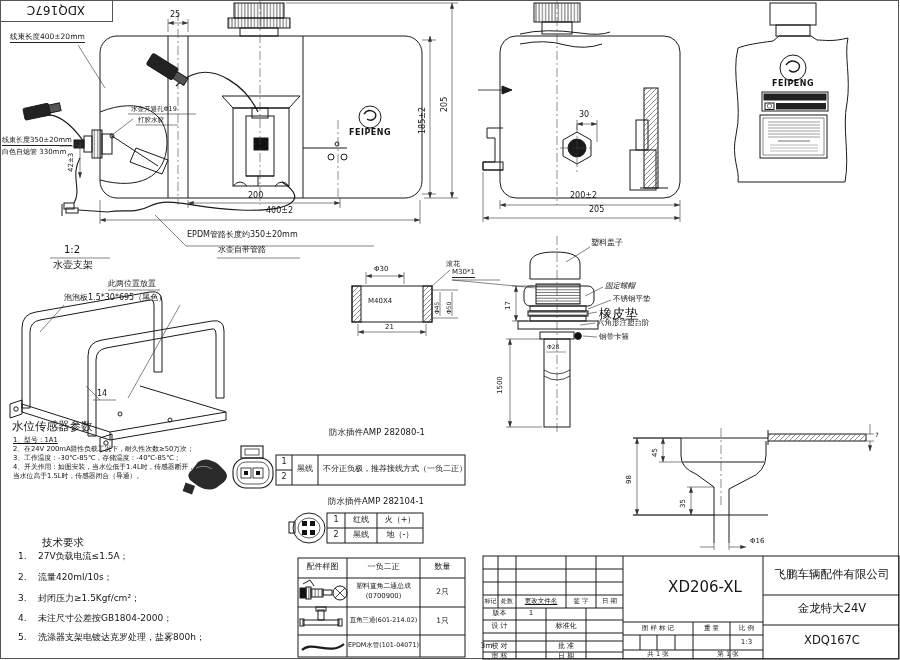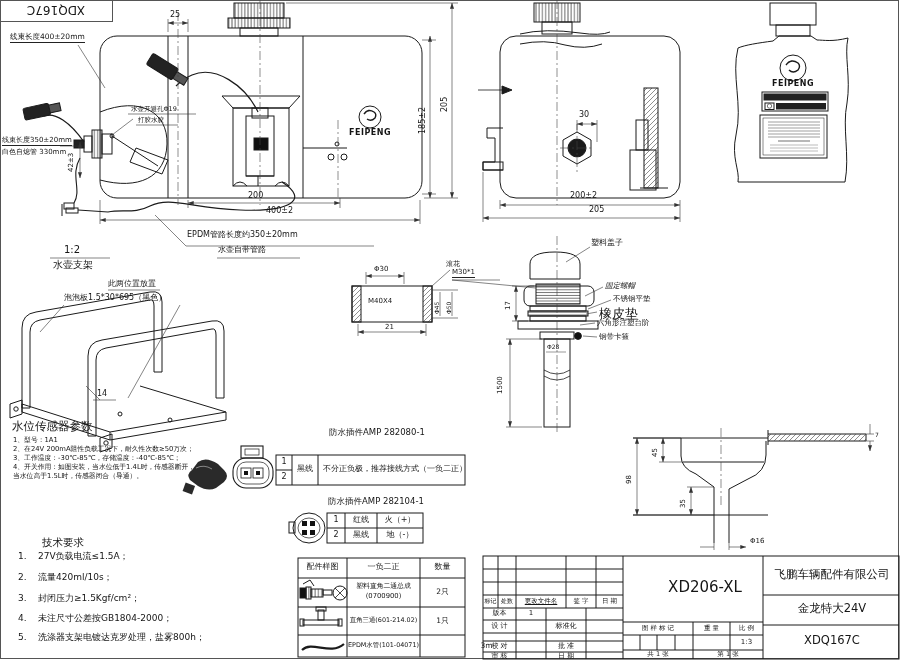--- a/index.html
+++ b/index.html
@@ -378,21 +378,21 @@
 <div class="t" style="left:547px;top:344px;font-size:6px;">Φ28</div>
 <div class="t r" style="left:497px;top:394px;font-size:7px;">1500</div>
 
 <div class="t r" style="left:626px;top:484px;font-size:7px;">98</div>
 <div class="t r" style="left:652px;top:457px;font-size:7px;">45</div>
 <div class="t r" style="left:680px;top:508px;font-size:7px;">35</div>
 <div class="t" style="left:750px;top:538px;font-size:7px;">Φ16</div>
 <div class="t" style="left:875px;top:432px;font-size:6px;">7</div>
 
 <div class="t" style="left:12px;top:420px;font-size:11.5px;">水位传感器参数</div>
-<div class="t" style="left:13px;top:437px;font-size:6.8px;">1、型号：1A1</div>
+<div class="t" style="left:13px;top:437px;font-size:6.8px;text-decoration:underline;">1、型号：1A1</div>
 <div class="t" style="left:13px;top:446px;font-size:6.8px;">2、在24V 200mA阻性负载工况下，耐久性次数≥50万次；</div>
 <div class="t" style="left:13px;top:455px;font-size:6.8px;">3、工作温度：-30℃-85℃，存储温度：-40℃-85℃；</div>
 <div class="t" style="left:13px;top:464px;font-size:6.8px;">4、开关作用：如图安装，当水位低于1.4L时，传感器断开，</div>
 <div class="t" style="left:13px;top:473px;font-size:6.8px;">当水位高于1.5L时，传感器闭合（导通）。</div>
 
 <div class="t" style="left:329px;top:428px;font-size:8.5px;">防水插件AMP 282080-1</div>
 <div class="t c" style="left:276px;top:458px;width:16px;font-size:8px;">1</div>
 <div class="t c" style="left:276px;top:473px;width:16px;font-size:8px;">2</div>
 <div class="t c" style="left:292px;top:465px;width:26px;font-size:8px;">黑线</div>
 <div class="t" style="left:323px;top:465px;font-size:8px;">不分正负极，推荐接线方式（一负二正）</div>

